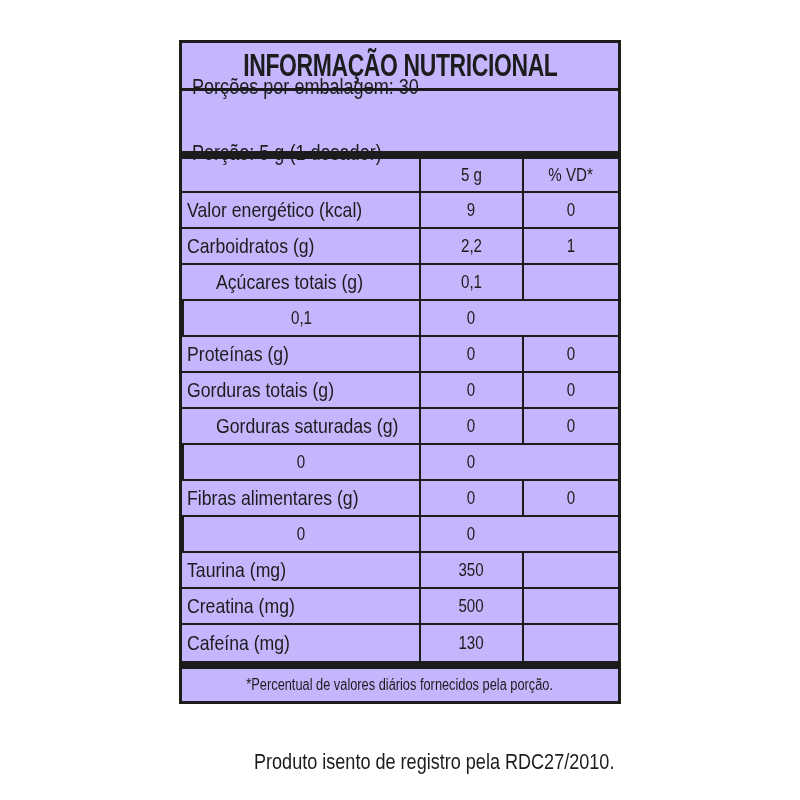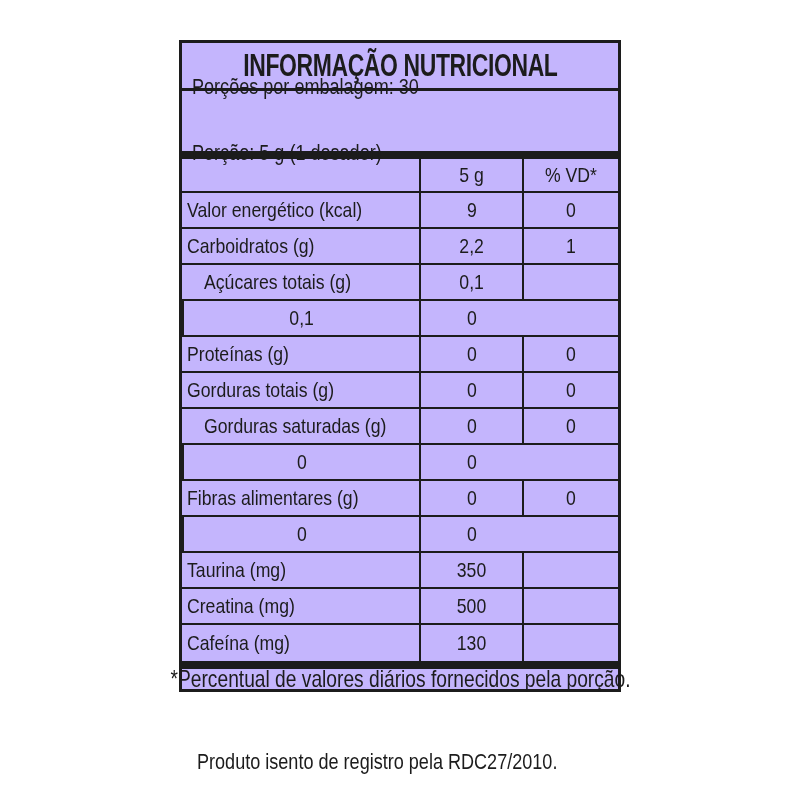--- a/index.html
+++ b/index.html
@@ -28,34 +28,34 @@
   }
   .thick-bar{height:8px;background:#1c1c1c;}
   .row{
     display:grid;grid-template-columns:237px 103px auto;
     height:36px;border-bottom:2px solid #1c1c1c;
   }
   .row.header{height:34px;}
   .row.last{border-bottom:none;}
   .c{display:flex;align-items:center;}
   .c.lbl{justify-content:flex-start;padding-left:5px;font-size:21px;}
-  .c.lbl.ind1{padding-left:22px;}
+  .c.lbl.ind1{padding-left:34px;}
   .c.lbl.ind2{padding-left:34px;}
-  .c.num{justify-content:center;font-size:21px;border-left:2px solid #1c1c1c;}
+  .c.num{justify-content:center;font-size:18px;border-left:2px solid #1c1c1c;}
   .cx{display:inline-block;transform:scaleX(0.84);white-space:nowrap;}
   .ox-l{transform-origin:0 50%;}
   .ox-c{transform-origin:50% 50%;}
   .footnote-row{
-    height:20px;display:flex;align-items:center;justify-content:center;
-    font-size:24px;
+    height:32px;display:flex;align-items:center;justify-content:center;
+    font-size:16px;
   }
   .footnote-row .cx{transform:scaleX(0.80);}
   .bottom-note{
-    position:absolute;left:162px;top:750px;width:500px;
-    font-size:21.5px;text-align:center;
+    position:absolute;left:183px;top:750px;width:500px;
+    font-size:21.5px;text-align:right;
   }
 </style>
 </head>
 <body>
 
 <div class="label-box">
 
   <div class="title-row">
     <span class="t">INFORMAÇÃO NUTRICIONAL</span>
   </div>

